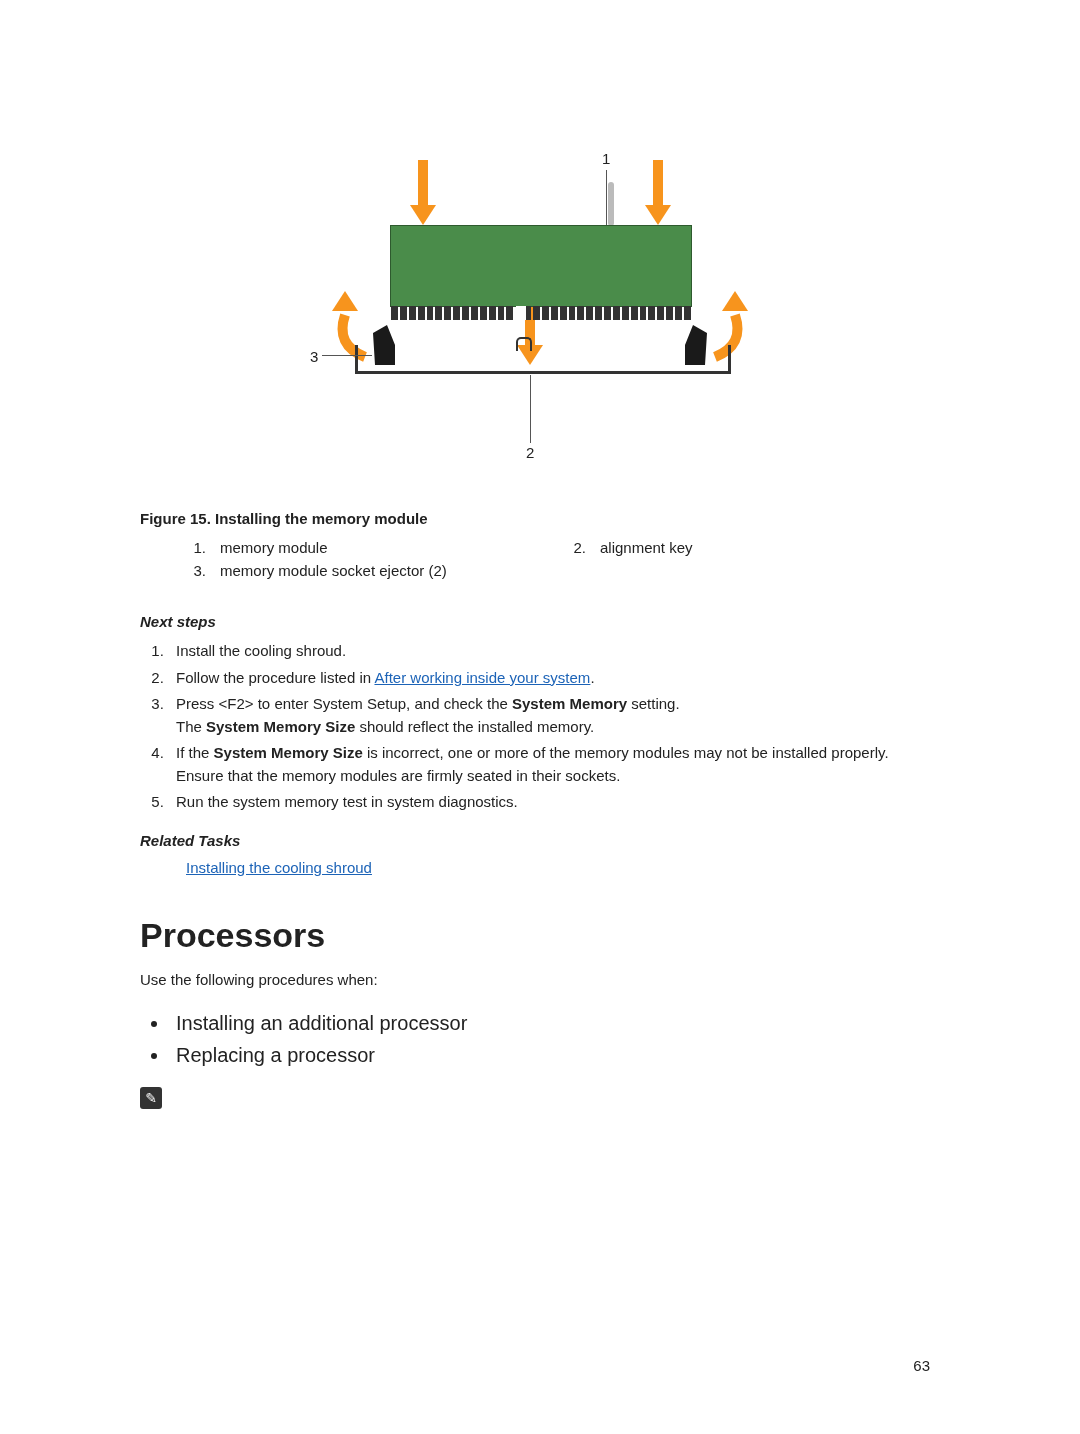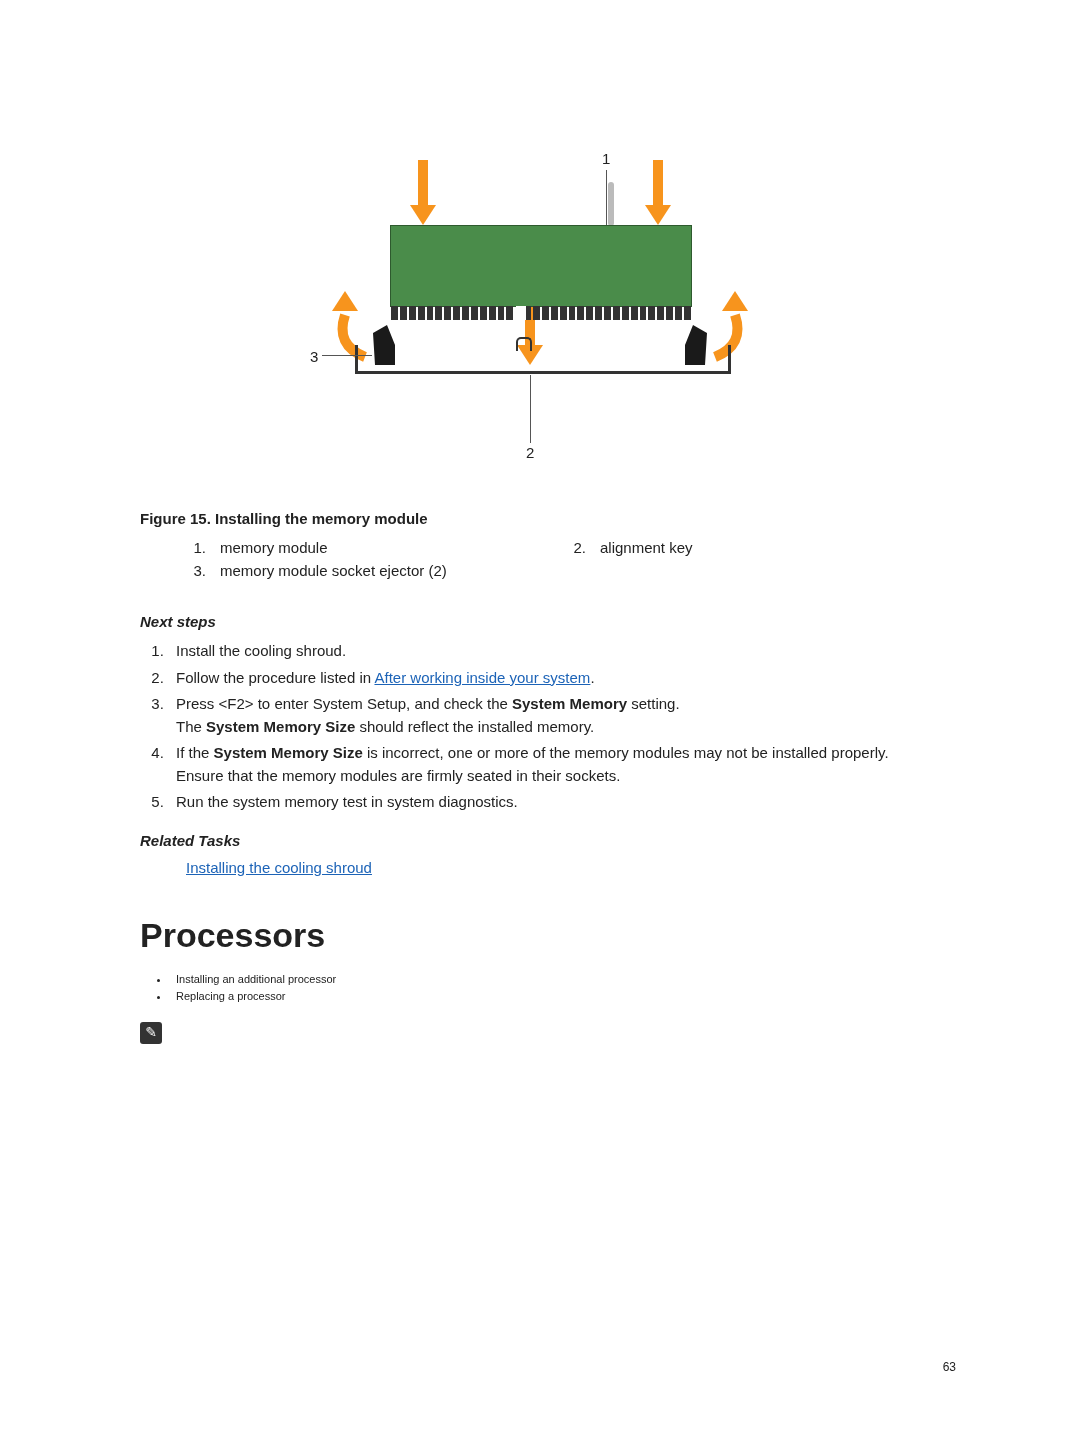--- a/index.html
+++ b/index.html
@@ -183,21 +183,21 @@
     margin: 40px 0 14px 0;
   }
   .para {
     font-size:15px;
     margin: 0 0 12px 0;
     line-height:1.5;
   }
   ul.bul {
     margin:16px 0 14px 0;
     padding-left: 30px;
-    font-size:11px;
+    font-size:20px;
     line-height:1.6;
   }
   ul.bul li { padding-left:6px; }
   
   .note-row {
     display:flex;
     gap:12px;
     font-size:15px;
     line-height:1.5;
   }
@@ -211,22 +211,22 @@
     align-items:center;
     justify-content:center;
     color:#fff;
     font-size:14px;
     margin-top:2px;
   }
   
   .page-num {
     position:absolute;
     bottom:60px;
-    right:124px;
-    font-size:12px;
+    right:150px;
+    font-size:15px;
     text-align:center;
   }
 </style>
 </head>
 <body>
 
 <div class="page">
 
   <div class="figure-area">
 
@@ -358,20 +358,21 @@
   </ol>
 
   <div class="related-block">
     <div class="sub-head">Related Tasks</div>
     <div class="related-link">
       <span class="link">Installing the cooling shroud</span>
     </div>
   </div>
 
   <h1 class="sec">Processors</h1>
+  <p class="para">Use the following procedures when:</p>
   <ul class="bul">
     <li>Installing an additional processor</li>
     <li>Replacing a processor</li>
   </ul>
 
   <div class="note-row">
     <div class="note-icon">✎</div>
   </div>
 
   <div class="page-num">63</div>

